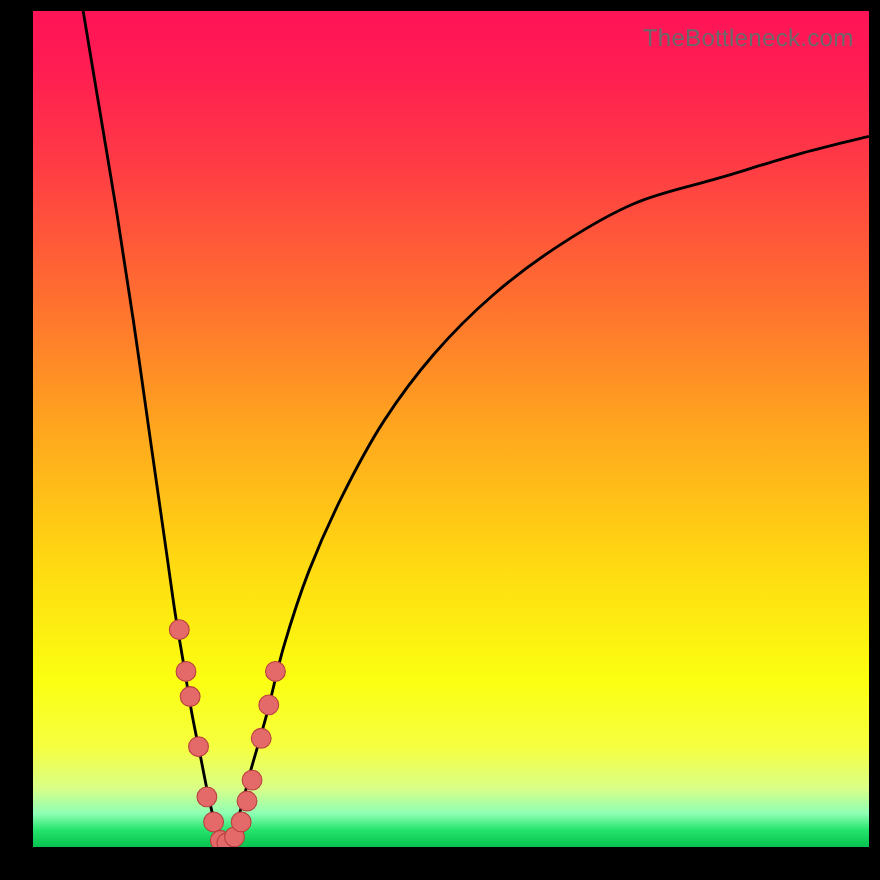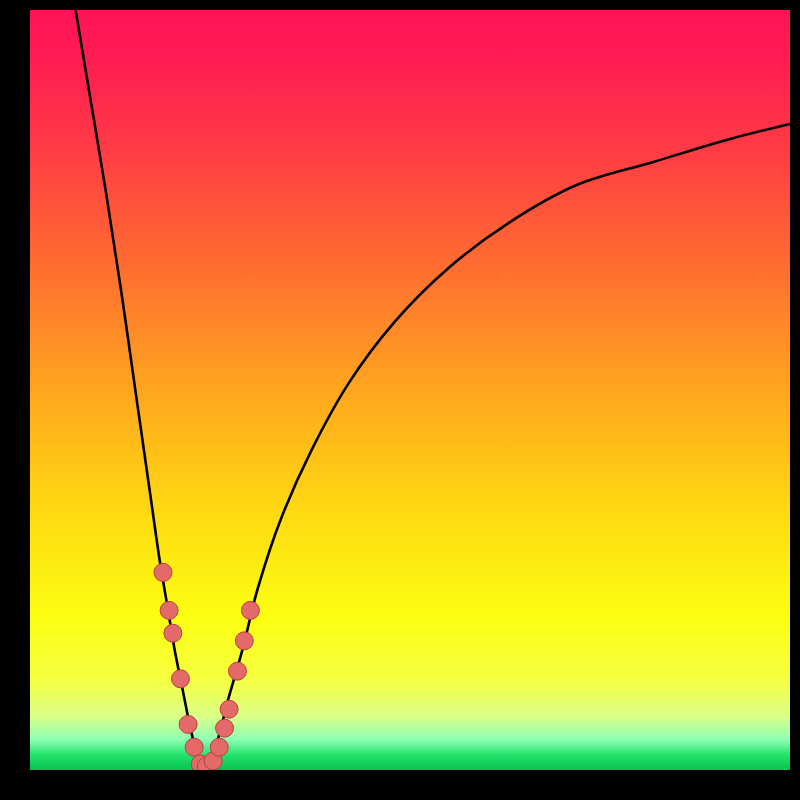--- a/index.html
+++ b/index.html
@@ -86,14 +86,15 @@
           <circle cx="176.32" cy="756.2" r="9" fill="#e46a6a" stroke="#b93f3f" stroke-width="1"></circle>
           <circle cx="183.16000000000003" cy="750.88" r="9" fill="#e46a6a" stroke="#b93f3f" stroke-width="1"></circle>
           <circle cx="189.24" cy="737.2" r="9" fill="#e46a6a" stroke="#b93f3f" stroke-width="1"></circle>
           <circle cx="194.56" cy="718.2" r="9" fill="#e46a6a" stroke="#b93f3f" stroke-width="1"></circle>
           <circle cx="199.12" cy="699.2" r="9" fill="#e46a6a" stroke="#b93f3f" stroke-width="1"></circle>
           <circle cx="207.48000000000002" cy="661.2" r="9" fill="#e46a6a" stroke="#b93f3f" stroke-width="1"></circle>
           <circle cx="214.32" cy="630.8" r="9" fill="#e46a6a" stroke="#b93f3f" stroke-width="1"></circle>
           <circle cx="220.39999999999998" cy="600.4" r="9" fill="#e46a6a" stroke="#b93f3f" stroke-width="1"></circle>
         </g>
     </svg>
+    <div class="watermark">TheBottleneck.com</div>
   </div>
 </div>
 
 </body></html>

